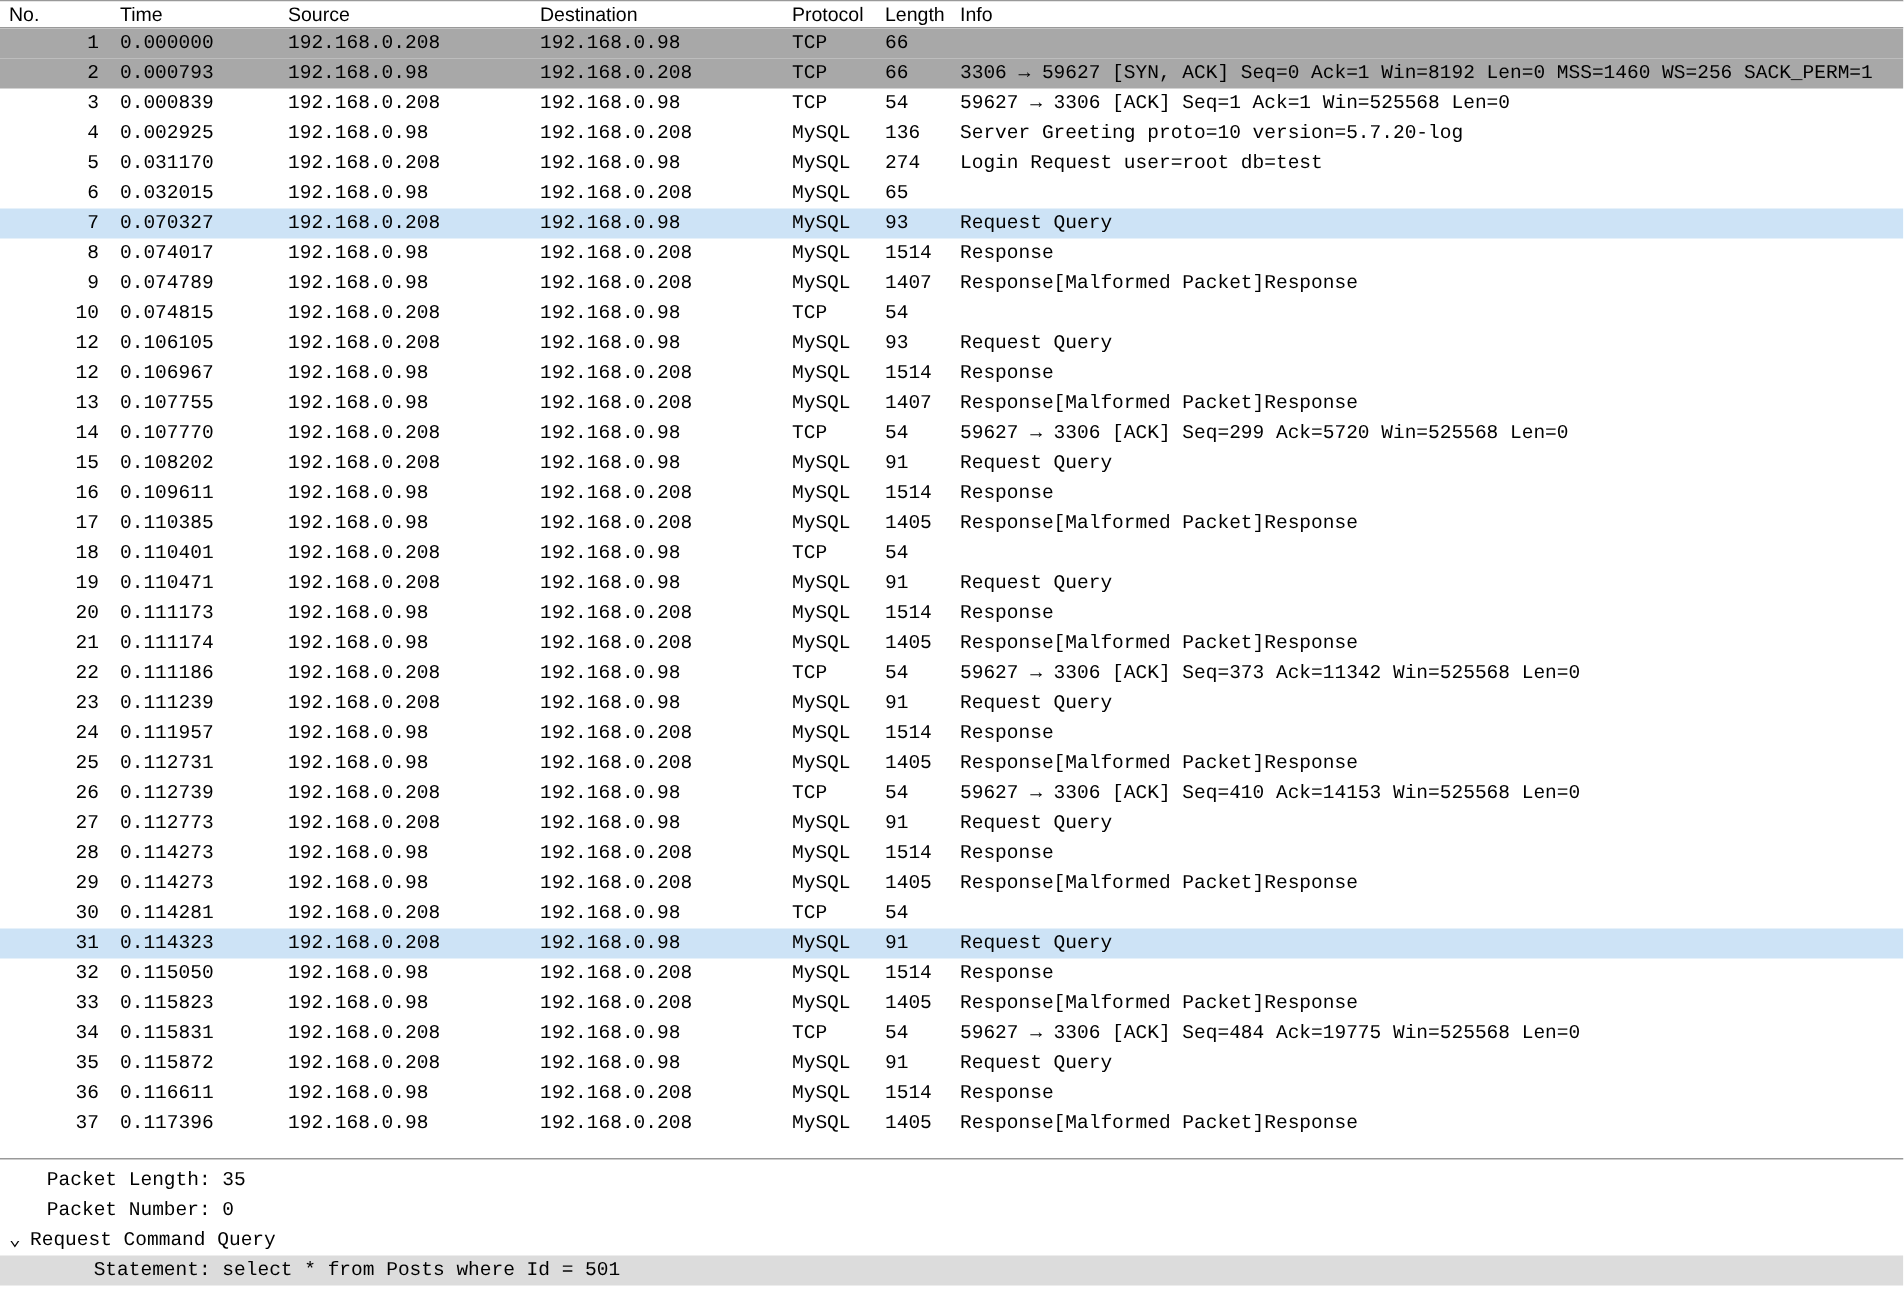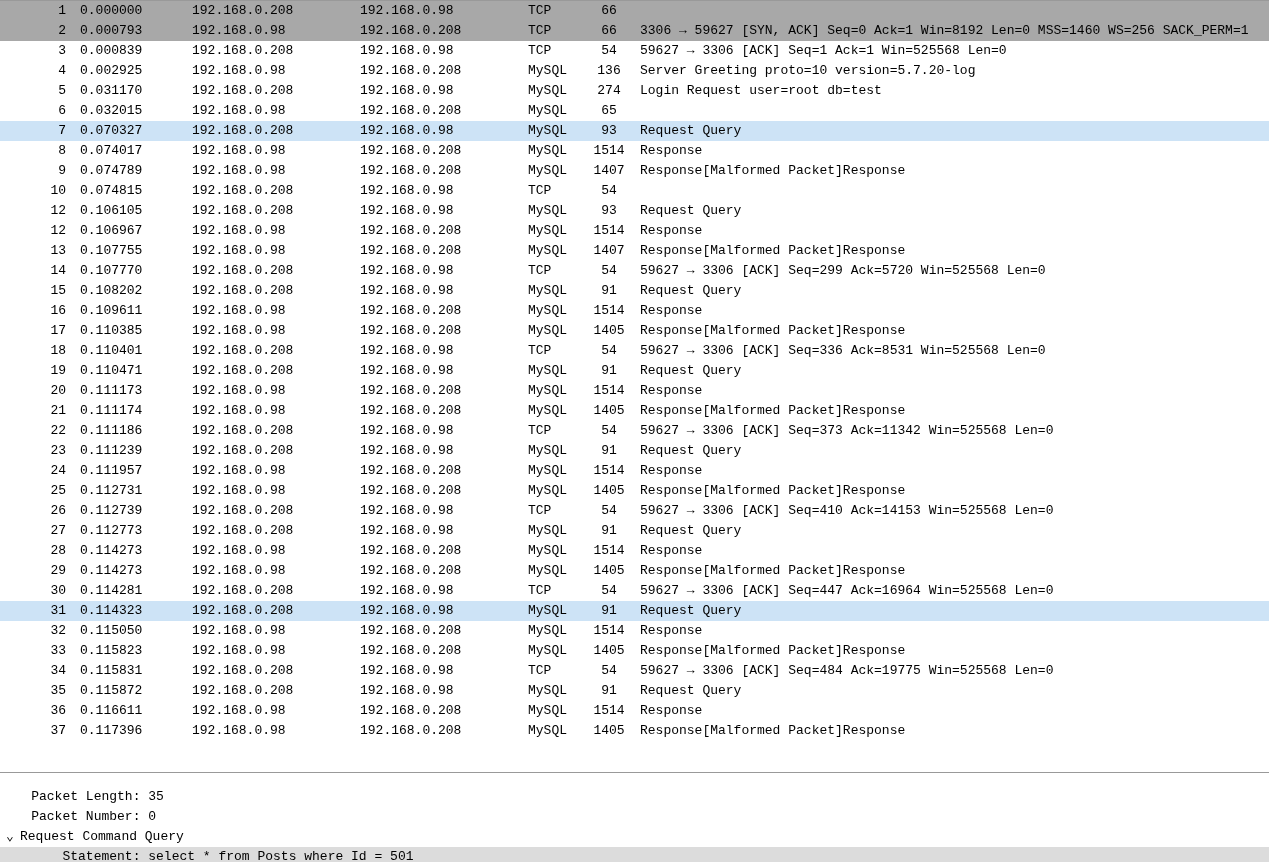--- a/index.html
+++ b/index.html
@@ -8,36 +8,45 @@
 .hdr{display:flex;border-bottom:1px solid #999;background:#fff;font-size:13px;user-select:none}
 .hdr div{padding:1px 4px 1px 6px;white-space:nowrap;overflow:hidden}
 .rows{flex:1 1 auto;overflow-y:auto;font-family:Consolas,"Courier New",monospace;font-size:13px;line-height:20px}
 .row{display:flex;white-space:nowrap;height:20px}
 .row span{padding:0 0 0 6px;overflow:hidden;white-space:pre}
 .c-no{width:74px;text-align:right;padding-right:8px!important}
 .c-time{width:112px}
 .c-src{width:168px}
 .c-dst{width:168px}
 .c-proto{width:62px}
-.c-len{width:50px;text-align:center;padding-right:6px!important}
+.c-len{width:50px;text-align:left;padding-right:6px!important}
 .c-info{flex:1}
 .sel-dark{background:#a8a8a8}
 .sel-light{background:#cde3f6}
-.details{border-top:1px solid #999;padding:14px 0 0 0;font-family:Consolas,"Courier New",monospace;font-size:13px;line-height:20px;overflow:auto;height:90px}
+.details{border-top:1px solid #999;padding:4px 0 0 0;font-family:Consolas,"Courier New",monospace;font-size:13px;line-height:20px;overflow:auto;height:90px}
 .dl{white-space:pre}
 .dl .tw{display:inline-block;text-align:center}
 .stmt{background:#dcdcdc}
 .hdr .c-no{text-align:left}
 .hdr .c-len{text-align:left}
 </style>
 </head>
 <body>
 
 <div class="app">
 
+  <div class="hdr">
+    <div class="c-no">No.</div>
+    <div class="c-time">Time</div>
+    <div class="c-src">Source</div>
+    <div class="c-dst">Destination</div>
+    <div class="c-proto">Protocol</div>
+    <div class="c-len">Length</div>
+    <div class="c-info">Info</div>
+  </div>
 
   <div class="rows" id="rows">
       <div class="row sel-dark">
         <span class="c-no">1</span>
         <span class="c-time">0.000000</span>
         <span class="c-src">192.168.0.208</span>
         <span class="c-dst">192.168.0.98</span>
         <span class="c-proto">TCP</span>
         <span class="c-len">66</span>
       </div>
@@ -183,21 +192,20 @@
         <span class="c-len">1405</span>
         <span class="c-info">Response[Malformed Packet]Response</span>
       </div>
       <div class="row">
         <span class="c-no">18</span>
         <span class="c-time">0.110401</span>
         <span class="c-src">192.168.0.208</span>
         <span class="c-dst">192.168.0.98</span>
         <span class="c-proto">TCP</span>
         <span class="c-len">54</span>
-        <span class="c-info">59627 → 3306 [ACK] Seq=336 Ack=8531 Win=525568 Len=0</span>
       </div>
       <div class="row">
         <span class="c-no">19</span>
         <span class="c-time">0.110471</span>
         <span class="c-src">192.168.0.208</span>
         <span class="c-dst">192.168.0.98</span>
         <span class="c-proto">MySQL</span>
         <span class="c-len">91</span>
         <span class="c-info">Request Query</span>
       </div>
@@ -291,21 +299,20 @@
         <span class="c-len">1405</span>
         <span class="c-info">Response[Malformed Packet]Response</span>
       </div>
       <div class="row">
         <span class="c-no">30</span>
         <span class="c-time">0.114281</span>
         <span class="c-src">192.168.0.208</span>
         <span class="c-dst">192.168.0.98</span>
         <span class="c-proto">TCP</span>
         <span class="c-len">54</span>
-        <span class="c-info">59627 → 3306 [ACK] Seq=447 Ack=16964 Win=525568 Len=0</span>
       </div>
       <div class="row sel-light">
         <span class="c-no">31</span>
         <span class="c-time">0.114323</span>
         <span class="c-src">192.168.0.208</span>
         <span class="c-dst">192.168.0.98</span>
         <span class="c-proto">MySQL</span>
         <span class="c-len">91</span>
         <span class="c-info">Request Query</span>
       </div>

